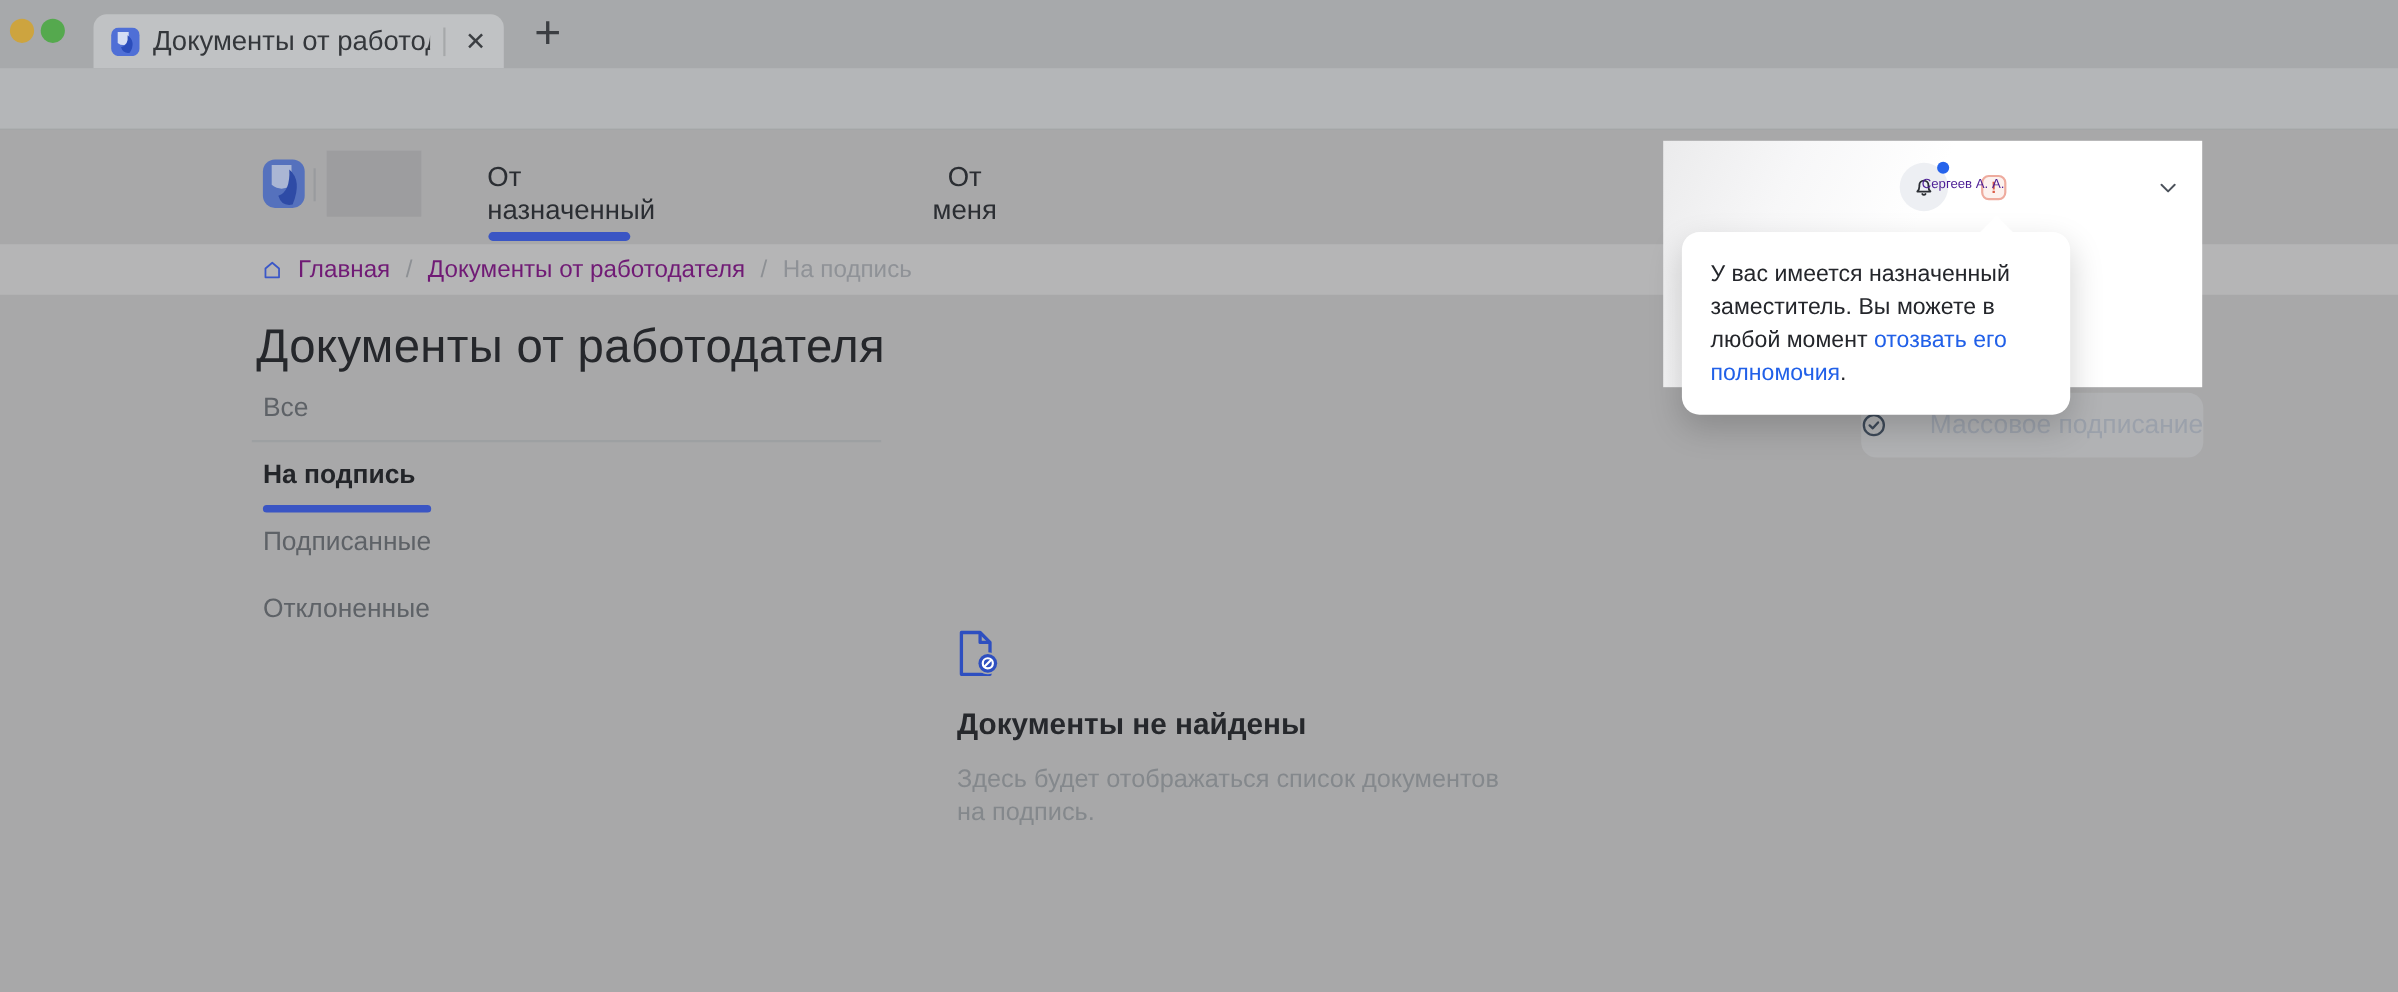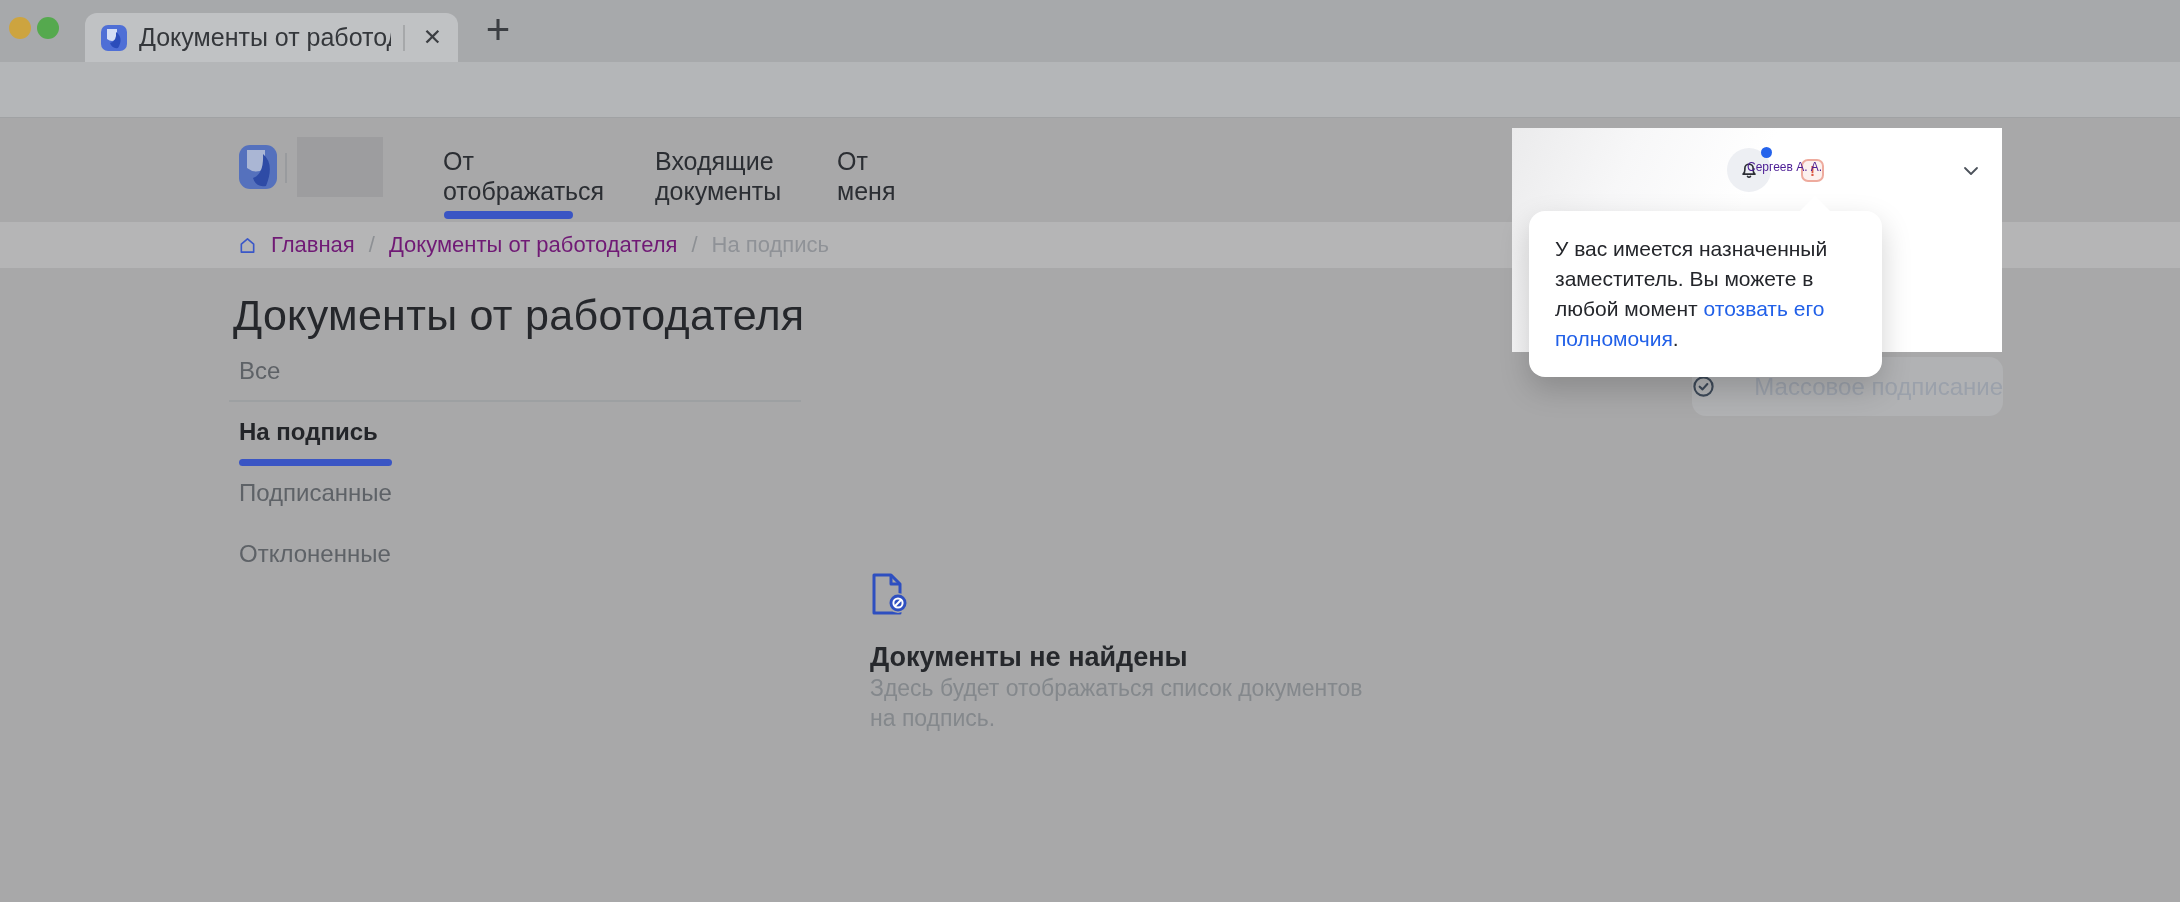--- a/index.html
+++ b/index.html
@@ -38,40 +38,40 @@
   .band-header { position: absolute; left: 0; top: 118px; width: 100%; height: 104px; background: #a8a8a9; }
   .band-crumb  { position: absolute; left: 0; top: 222px; width: 100%; height: 46px;  background: #b5b5b6; }
 
   .app-logo { position: absolute; left: 237px; top: 144px; }
   .logo-divider { position: absolute; left: 285px; top: 153px; width: 2px; height: 30px; background: #999b9e; }
   .org-redact { position: absolute; left: 297px; top: 137px; width: 86px; height: 60px; background: #9d9d9f; }
 
   .nav-item { position: absolute; top: 146px; font-size: 25px; line-height: 30px; color: #2b2e33; }
   .nav-0 { left: 443px; width: 160px; }
   .nav-1 { left: 655px; width: 135px; }
-  .nav-2 { left: 837px; width: 80px; }
+  .nav-2 { left: 837px; width: 80px; text-align: center; }
   .nav-underline { position: absolute; left: 444px; top: 211px; width: 129px; height: 8px; border-radius: 4px; background: #3a55c4; }
 
   .crumbs { position: absolute; left: 238px; top: 222px; height: 46px; display: flex; align-items: center; gap: 14px; font-size: 22px; }
   .crumb { color: #701a75; }
   .crumb-sep { color: #8d9094; }
   .crumb-current { color: #8f9297; }
 
   .page-title { position: absolute; left: 233px; top: 291px; font-size: 43px; font-weight: 500; color: #25272b; letter-spacing: .3px; }
 
   .tabsrow { position: absolute; left: 239px; top: 357px; display: flex; gap: 33px; font-size: 24px; flex-direction: column; }
   .ftab { position: relative; color: #5e6267; }
   .ftab.active { color: #232529; font-weight: 700; }
   .ftab .tab-underline { display: none; }
   .ftab.active .tab-underline { display: block; position: absolute; left: 0; right: 0; top: 41px; height: 7px; border-radius: 4px; background: #3a55c4; }
   .tabs-baseline { position: absolute; left: 229px; top: 400px; width: 572px; height: 2px; background: #9da0a2; }
 
   .empty { position: absolute; left: 870px; top: 572px; width: 500px; text-align: left; }
   .empty-title { margin-top: 20px; font-size: 27px; font-weight: 600; color: #26282c; }
-  .empty-sub { font-size: 23px; line-height: 30px; color: #84888c; }
+  .empty-sub { margin-top: 18px; font-size: 23px; line-height: 30px; color: #84888c; }
 
   .bulk-btn { position: absolute; left: 1692px; top: 357px; width: 311px; height: 59px; border-radius: 14px; background: #b1b2b4;
               display: flex; align-items: center; justify-content: space-between; gap: 13px; }
   .bulk-btn span { font-size: 24px; color: #9ba1ab; }
 
   
   .spotlight { position: absolute; left: 1512px; top: 128px; width: 490px; height: 224px;
                background: linear-gradient(115deg, #ebebec 0%, #f7f7f8 22%, #ffffff 45%); }
   .bell-btn { position: absolute; left: 1727px; top: 148px; width: 44px; height: 44px; border-radius: 50%; background: #edeff3;
               display: flex; align-items: center; justify-content: center; }
@@ -150,22 +150,21 @@
   <div class="band-crumb"></div>
 
   <svg class="app-logo" width="42" height="46" viewBox="0 0 42 46">
     <rect x="2" y="1" width="38" height="44" rx="11" fill="#5571bd"></rect>
     <path d="M10 6 h18 v18 q-9 7 -18 0 Z" fill="#aab6d4"></path>
     <path d="M26 10 q12 10 3 32 q-10 2 -13 -8 q11 -4 10 -24 Z" fill="#2e4ba6"></path>
   </svg>
   <div class="logo-divider"></div>
   <div class="org-redact"></div>
 
-  <div class="nav-item nav-0">От отображаться</div>
-  <div class="nav-item nav-1">Входящие документы</div>
+  <div class="nav-item nav-0">От назначенный</div>
   <div class="nav-item nav-2">От меня</div>
   <div class="nav-underline"></div>
 
   <div class="crumbs">
     <svg width="19" height="19" viewBox="0 0 20 20" fill="none" stroke="#3a57c8" stroke-width="1.7" stroke-linejoin="round">
         <path d="M3.5 8.5 10 3l6.5 5.5V17h-13Z"></path>
       </svg>
     <span class="crumb">Главная</span>
     <span class="crumb-sep">/</span>
     <span class="crumb">Документы от работодателя</span>

